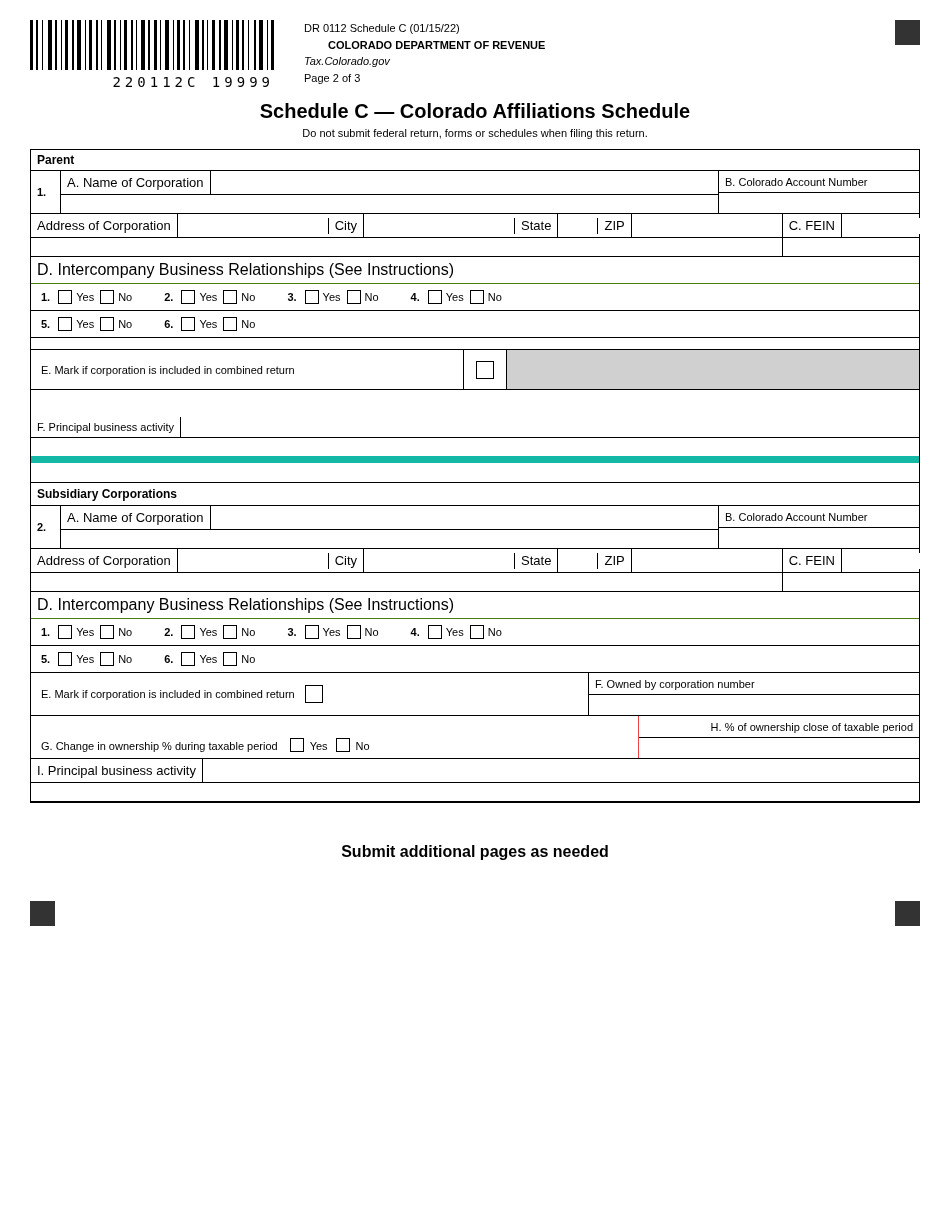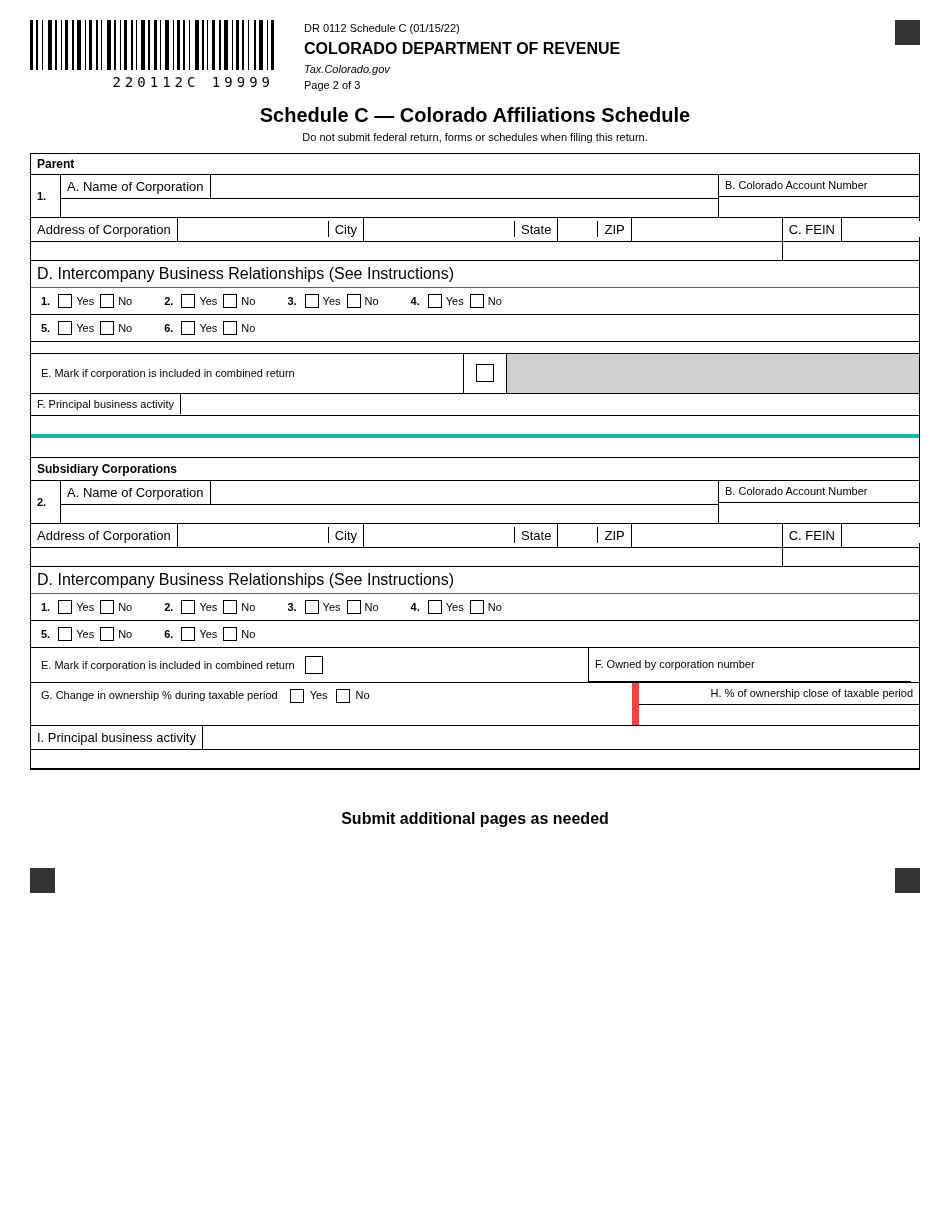--- a/index.html
+++ b/index.html
@@ -39,21 +39,22 @@
       letter-spacing: 4px;
       font-family: monospace;
     }
     .form-info {
       flex: 1;
       font-size: 11px;
       line-height: 1.5;
     }
     .form-info .dept {
       font-weight: bold;
-      font-size: 16px;
+      font-size: 11px;
+      margin-left: 24px;
     }
     .form-info .website {
       font-style: italic;
     }
     .corner-box {
       width: 25px;
       height: 25px;
       background: #333;
       margin-left: auto;
     }
@@ -139,22 +140,23 @@
       display: flex;
       align-items: center;
       border-right: 1px solid #000;
     }
     .e-gray-area {
       flex: 1;
       background: #d0d0d0;
     }
     .f-row {
       display: flex;
-      border-bottom: 4px solid #14b8a6;
+      border-bottom: 7px solid #14b8a6;
       min-height: 40px;
+      margin-top: 26px;
     }
     .f-label {
       padding: 4px 6px;
       border-right: 1px solid #000;
       display: flex;
       align-items: center;
       white-space: nowrap;
       font-size: 11px;
     }
     .sub-section-header {
@@ -489,31 +491,31 @@
 
   <div style="display:flex; border-bottom:1px solid #000; align-items:stretch;">
 
     <div style="display:flex; flex:1; flex-direction:column; border-right:1px solid #000;">
       <div style="display:flex; align-items:center; padding:8px 10px; flex:1;">
         <span>E. Mark if corporation is included in combined return</span>
         <span class="checkbox" style="width:18px; height:18px; margin-left:10px;"></span>
       </div>
     </div>
 
-    <div style="display:flex; flex-direction:row; min-width:330px;">
+    <div style="display:flex; flex-direction:column; min-width:330px;">
       <div style="display:flex; align-items:center; border-bottom:1px solid #000; min-height:22px; padding:2px 6px;">
         <span>F. Owned by corporation number</span>
         <input type="text" style="flex: 1 1 0%; border: none; outline: none; padding: 2px 4px; font-size: 11px;">
       </div>
       <div style="min-height:20px;"></div>
     </div>
   </div>
 
   <div style="display:flex; border-bottom:1px solid #000; align-items:stretch;">
-    <div style="display:flex; flex:1; align-items:flex-start; padding:6px 10px; border-right:7px solid #ef4444; flex-wrap:wrap;">
+    <div style="display:flex; flex:1; align-items:flex-end; padding:6px 10px; border-right:1px solid #ef4444; flex-wrap:wrap;">
       <span style="margin-right:10px;">G. Change in ownership % during taxable period</span>
       <span class="checkbox"></span>
       <span style="margin:0 4px;">Yes</span>
       <span class="checkbox" style="margin-left:4px;"></span>
       <span style="margin:0 4px;">No</span>
     </div>
     <div style="display:flex; flex-direction:column; min-width:280px;">
       <div style="text-align:right; padding:2px 6px; border-bottom:1px solid #000; min-height:22px; font-size:11px; display:flex; align-items:center; justify-content:flex-end;">
         <span>H. % of ownership close of taxable period</span>
       </div>

